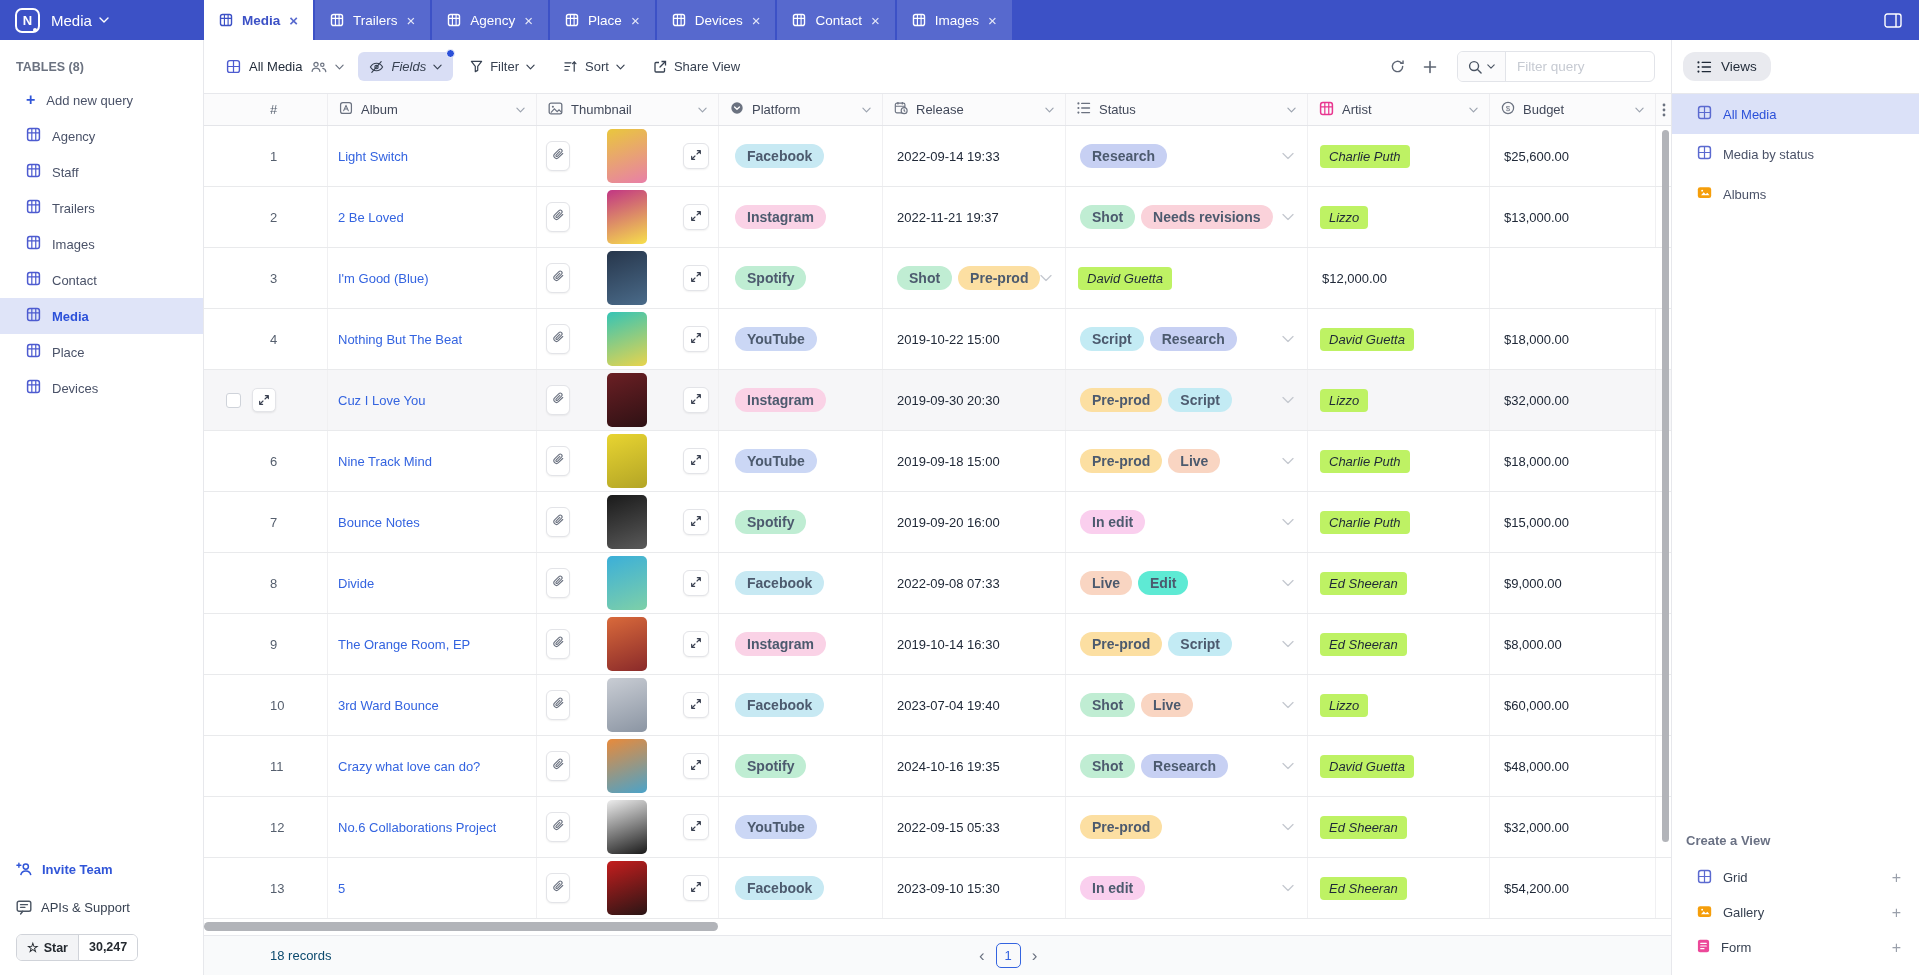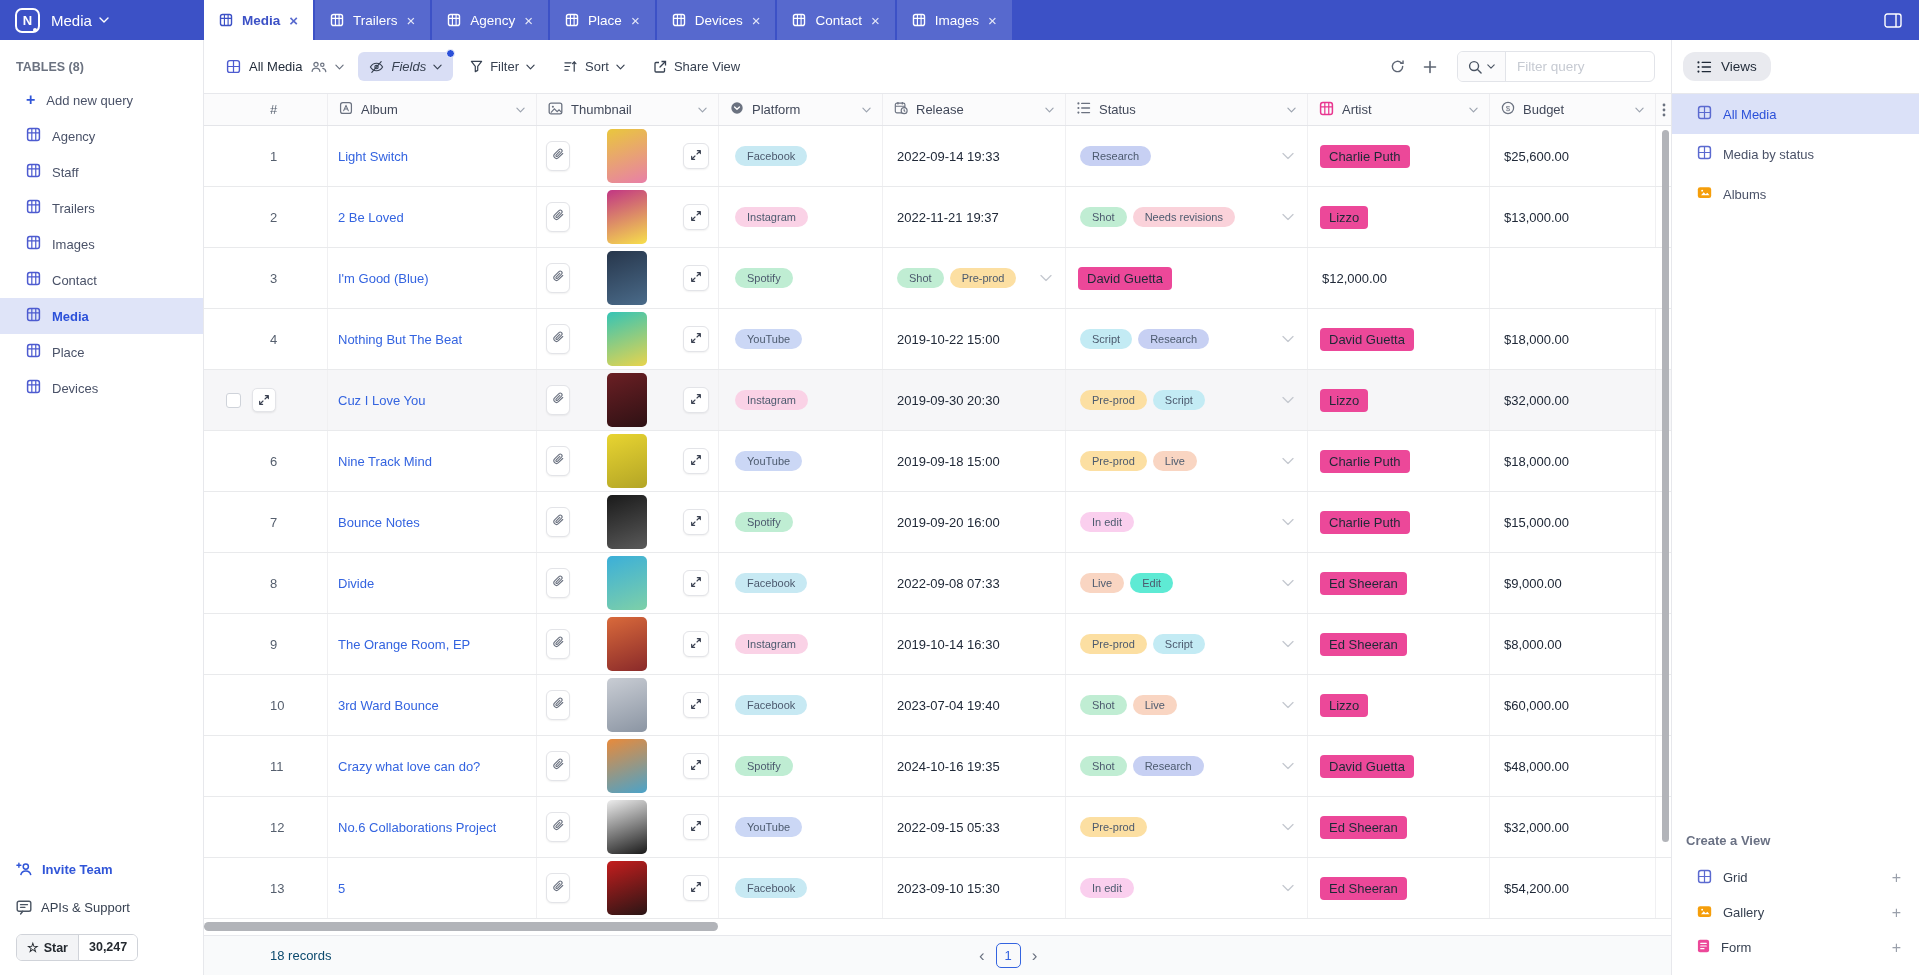--- a/index.html
+++ b/index.html
@@ -70,26 +70,26 @@
   .cell-num.checked { padding-left:22px; gap:11px; }
   .checkbox { width:15px; height:15px; border:1.5px solid #cfd3da; border-radius:3px; background:#fff; }
   .row-expand { width:24px; height:24px; border:1px solid #e3e4e8; border-radius:5px; background:#fff; box-shadow:0 1px 2px rgba(0,0,0,.08); display:flex; align-items:center; justify-content:center; cursor:pointer; }
   .cell-album { padding:0 10px; }
   .album-link { color:#3464e0; cursor:pointer; white-space:nowrap; overflow:hidden; text-overflow:ellipsis; }
   .cell-thumb { padding:0 9px; justify-content:space-between; }
   .clip-btn { width:24px; height:30px; border:1px solid #e3e4e8; border-radius:6px; background:#fff; box-shadow:0 1px 2px rgba(0,0,0,.06); display:flex; align-items:center; justify-content:center; cursor:pointer; }
   .thumb { width:40px; height:54px; border-radius:5px; cursor:pointer; }
   .expand-btn { width:26px; height:26px; border:1px solid #e3e4e8; border-radius:6px; background:#fff; box-shadow:0 1px 2px rgba(0,0,0,.06); display:flex; align-items:center; justify-content:center; cursor:pointer; }
   .cell-platform { padding:0 16px; }
-  .badge { padding:4px 12px; border-radius:12px; font-size:11px; color:#4c5a6e; white-space:nowrap; cursor:pointer; }
+  .badge { padding:4px 12px; border-radius:12px; font-size:14px; color:#4c5a6e; white-space:nowrap; cursor:pointer;font-weight:bold; }
   .cell-release { padding:0 14px; color:#202938; }
   .cell-status { padding:0 30px 0 14px; position:relative; gap:6px; }
   .cell-status .sel-chev { position:absolute; right:13px; top:50%; transform:translateY(-50%); display:flex; }
   .cell-artist { padding:0 12px; }
-  .chip { background:#ec4899; padding:4px 9px; border-radius:4px; color:#1f2937; white-space:nowrap; cursor:pointer; }
+  .chip { background:#bef264; padding:4px 9px; border-radius:4px; color:#1f2937; white-space:nowrap; cursor:pointer;font-style:italic; }
   .cell-budget { padding:0 14px; color:#202938; }
   .vscroll { position:absolute; right:2px; top:36px; width:7px; height:712px; background:#b2b4b9; border-radius:4px; }
   .hscroll { height:16px; position:relative; background:#fff; }
   .hthumb { position:absolute; left:0; top:3px; width:514px; height:9px; background:#b2b4b9; border-radius:5px; }
 
   
   .footer { height:40px; background:#f9fafb; border-top:1px solid #e7e8ec; display:flex; align-items:center; position:relative; }
   .records { padding-left:66px; color:#0c4a6e; }
   .pager { position:absolute; left:772px; display:flex; align-items:center; gap:8px; }
   .pg-prev,.pg-next { color:#6b7280; font-size:17px; cursor:pointer; padding:0 3px; }

